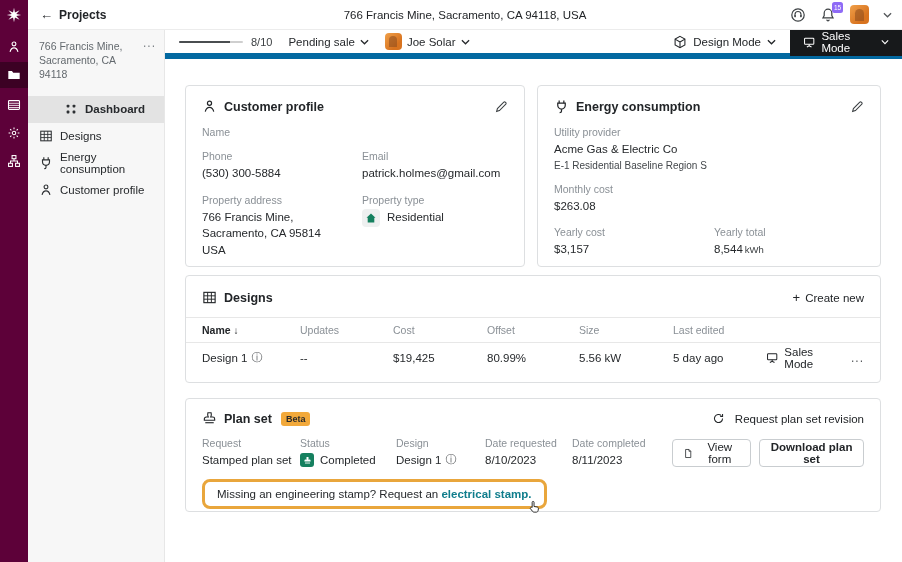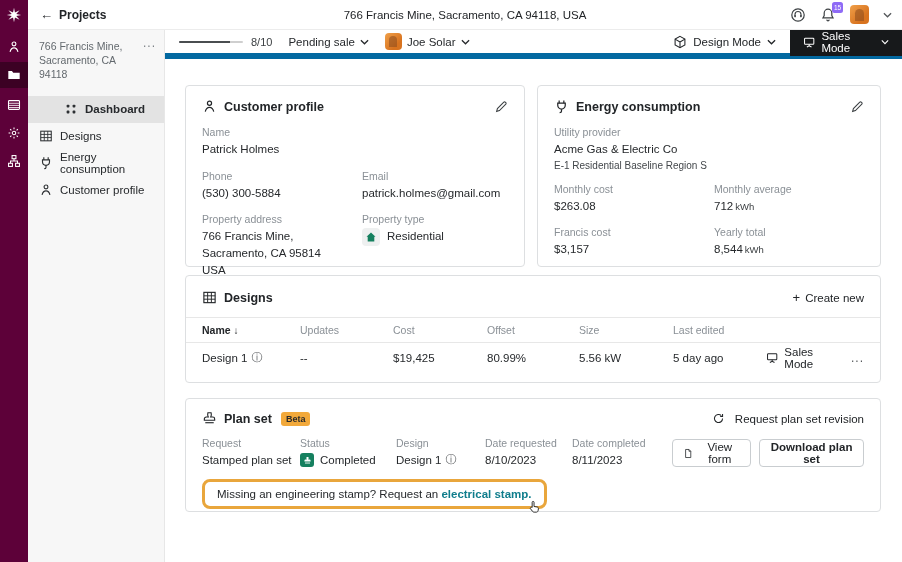--- a/index.html
+++ b/index.html
@@ -267,21 +267,20 @@
           </svg>
         <span class="card-title">Customer profile</span>
         <span class="edit-btn">
           <svg width="14" height="14" viewBox="0 0 16 16">
               <path d="M3 13l.9-3.2 7.3-7.3a1.2 1.2 0 011.7 0l.6.6a1.2 1.2 0 010 1.7L6.2 12.1 3 13z" fill="none" stroke="currentColor" stroke-width="1.2"></path>
             </svg>
         </span>
       </div>
       <div class="fld">
         <div class="lbl">Name</div>
-        <div class="val">Patrick Holmes</div>
       </div>
       <div class="two-col fld">
         <div class="col-a">
           <div class="lbl">Phone</div>
           <div class="val">(530) 300-5884</div>
         </div>
         <div>
           <div class="lbl">Email</div>
           <div class="val">patrick.holmes@gmail.com</div>
         </div>
@@ -326,28 +325,24 @@
       <div class="fld">
         <div class="lbl">Utility provider</div>
         <div class="val">Acme Gas &amp; Electric Co</div>
         <div class="utility-plan">E-1 Residential Baseline Region S</div>
       </div>
       <div class="two-col fld">
         <div class="col-a">
           <div class="lbl">Monthly cost</div>
           <div class="val">$263.08</div>
         </div>
-        <div>
-          <div class="lbl">Monthly average</div>
-          <div class="val"><span>712</span><span class="unit">kWh</span></div>
-        </div>
       </div>
       <div class="two-col fld">
         <div class="col-a">
-          <div class="lbl">Francis cost</div>
+          <div class="lbl">Yearly cost</div>
           <div class="val">$3,157</div>
         </div>
         <div>
           <div class="lbl">Yearly total</div>
           <div class="val"><span>8,544</span><span class="unit">kWh</span></div>
         </div>
       </div>
     </div>
 
     <div class="card card-designs">

